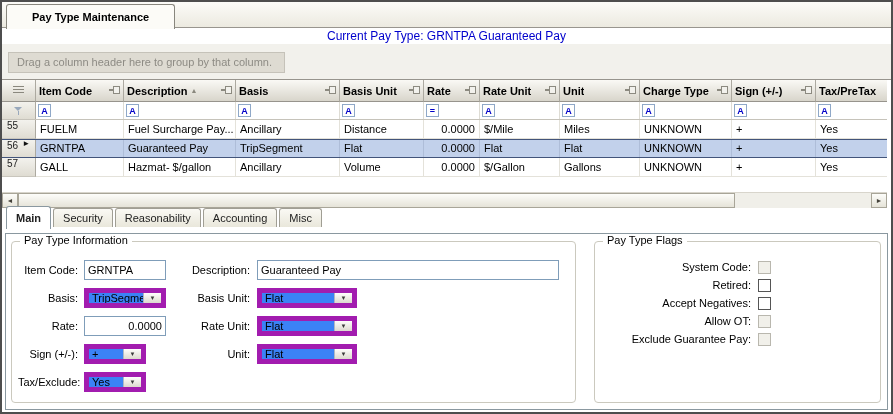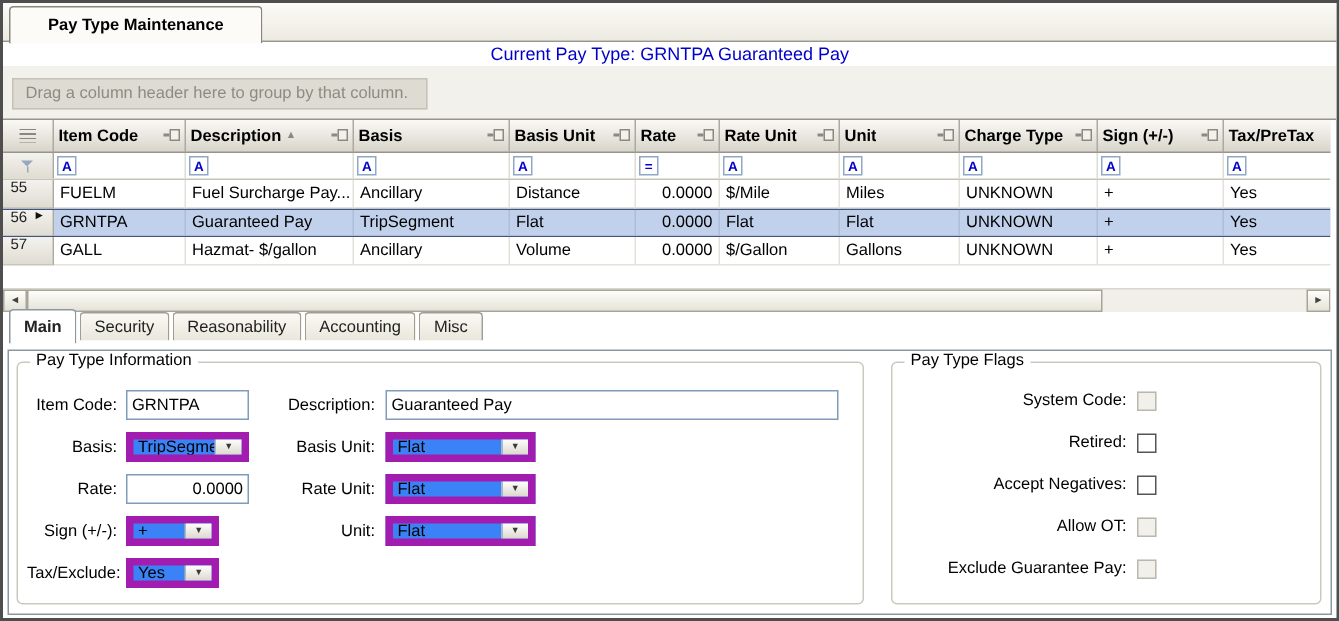--- a/index.html
+++ b/index.html
@@ -75,21 +75,21 @@
   .tb.w300{width:302px;}
   .tb.numeric{text-align:right;}
   .combo{height:20px;box-sizing:border-box;border:5px solid #a21caf;background:#3b82f6;display:flex;align-items:stretch;}
   .combo.w82{width:82px;}
   .combo.w62{width:62px;}
   .combo.w100{width:100px;}
   .ctxt{flex:1;display:flex;align-items:center;padding:0 3px;overflow:hidden;white-space:nowrap;}
   .cbtn{width:17px;background:linear-gradient(#fefefc,#dcd9ce);border-left:1px solid #aeb8c4;display:flex;align-items:center;justify-content:center;flex:none;}
   .carr{font-size:6px;color:#3a3a3a;}
 
-  .flag-row{display:flex;align-items:center;height:18px;margin-top:10px;}
+  .flag-row{display:flex;align-items:center;height:18px;}
   .flag-row.first{margin-top:16px;}
   .flag-label{width:150px;text-align:right;flex:none;}
   .cb{width:13px;height:13px;box-sizing:border-box;margin-left:7px;flex:none;}
   .cb.en{border:1px solid #555;background:#fff;}
   .cb.dis{border:1px solid #b9b7ae;background:#f1f0ea;}
 </style>
 </head>
 <body>
 
 <div class="win">

